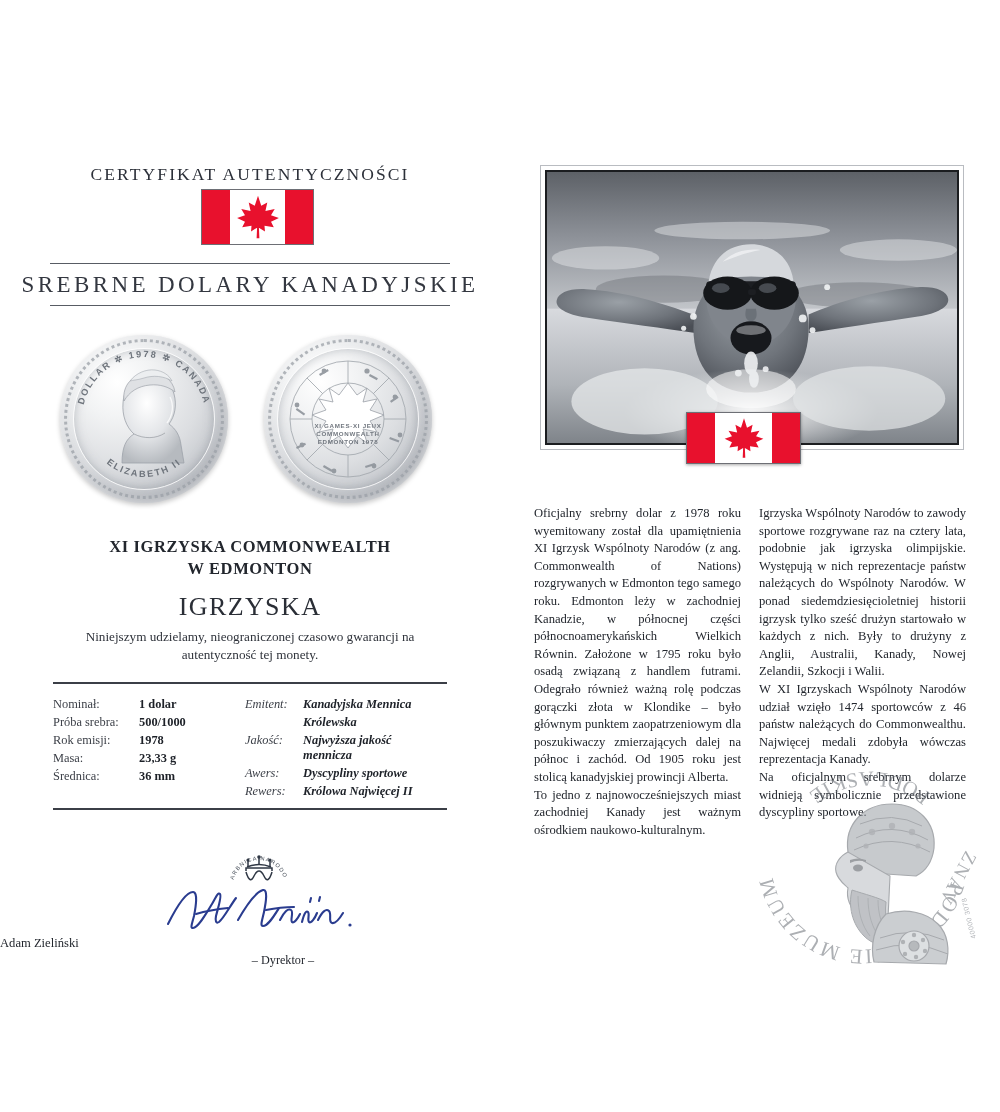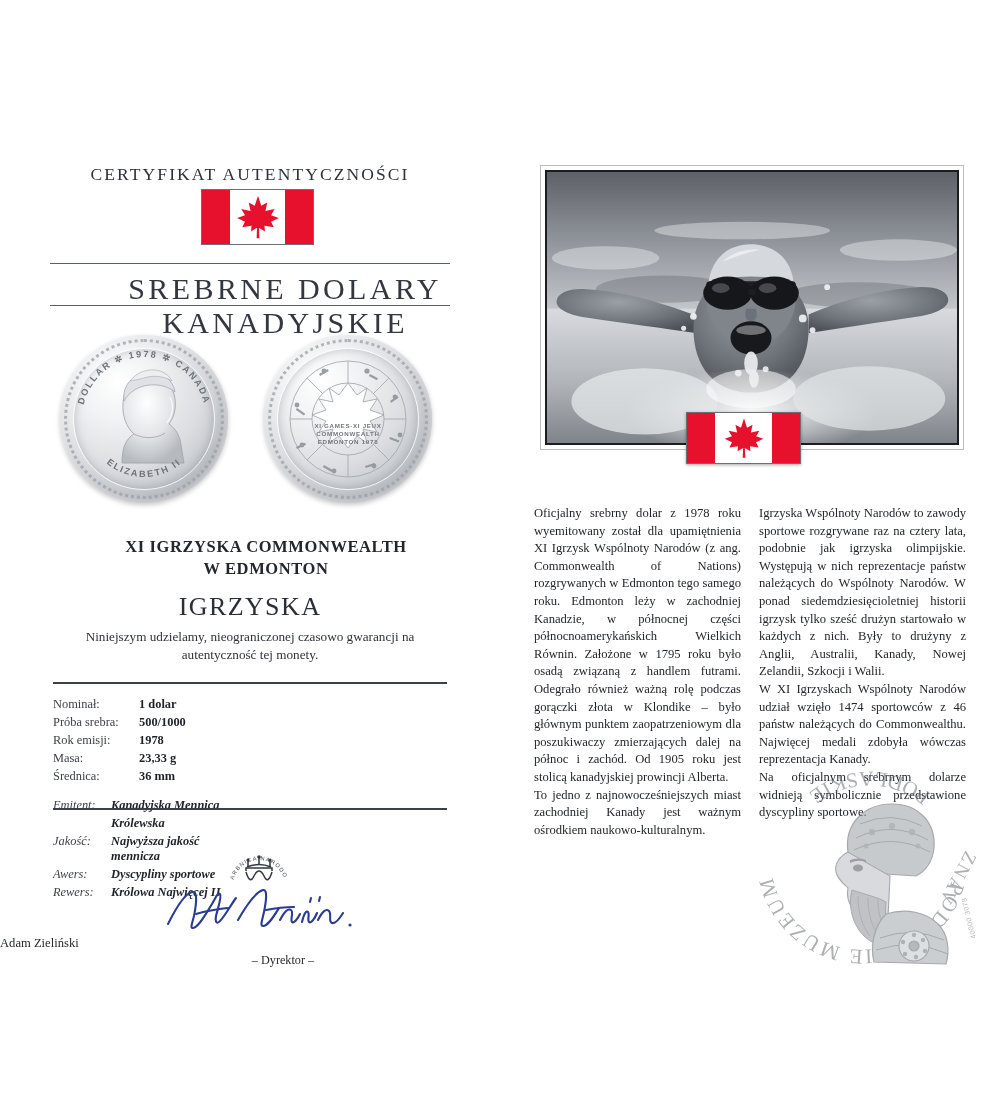--- a/index.html
+++ b/index.html
@@ -87,24 +87,23 @@
 
   .rule-top    { left: 50px; top: 263px;  width: 400px; }
   .rule-bottom { left: 50px; top: 305px;  width: 400px; }
 
   .series-title {
     position: absolute;
     left: 0;
     top: 272px;
     width: 500px;
     text-align: center;
-    font-size: 30px;
+    font-size: 23px;
     letter-spacing: 3.4px;
     color: #333740;
-    padding-left: 35px;
   }
 
   
   .coins {
     position: absolute;
     left: 52px;
     top: 335px;
     width: 400px;
     height: 172px;
   }
@@ -165,21 +164,21 @@
     font-size: 6.2px;
     line-height: 8px;
     letter-spacing: 0.7px;
     color: #71777f;
     font-weight: bold;
   }
 
   
   .coin-heading {
     position: absolute;
-    left: 16px;
+    left: 0;
     top: 536px;
     width: 500px;
     text-align: center;
     font-size: 16.5px;
     font-weight: bold;
     letter-spacing: 0.6px;
     line-height: 22px;
     color: #22262d;
   }
   .gwarancja {
@@ -208,21 +207,20 @@
   .spec-rule-bottom { left: 53px; top: 808px; width: 394px; height: 2px; background: #3b3f47; }
 
   .spec-table {
     position: absolute;
     left: 53px;
     top: 697px;
     width: 394px;
     display: flex;
     gap: 14px;
     font-size: 12.4px;
-    flex-direction: column;
   }
   .spec-col { display: flex; flex-direction: column; gap: 3px; }
   .spec-col.col-a { width: 178px; }
   .spec-col.col-b { width: 198px; font-style: italic; }
   .spec-row { display: flex; align-items: baseline; }
   .spec-label {
     color: #3b3f47;
     flex: 0 0 auto;
   }
   .col-a .spec-label { width: 86px; }

